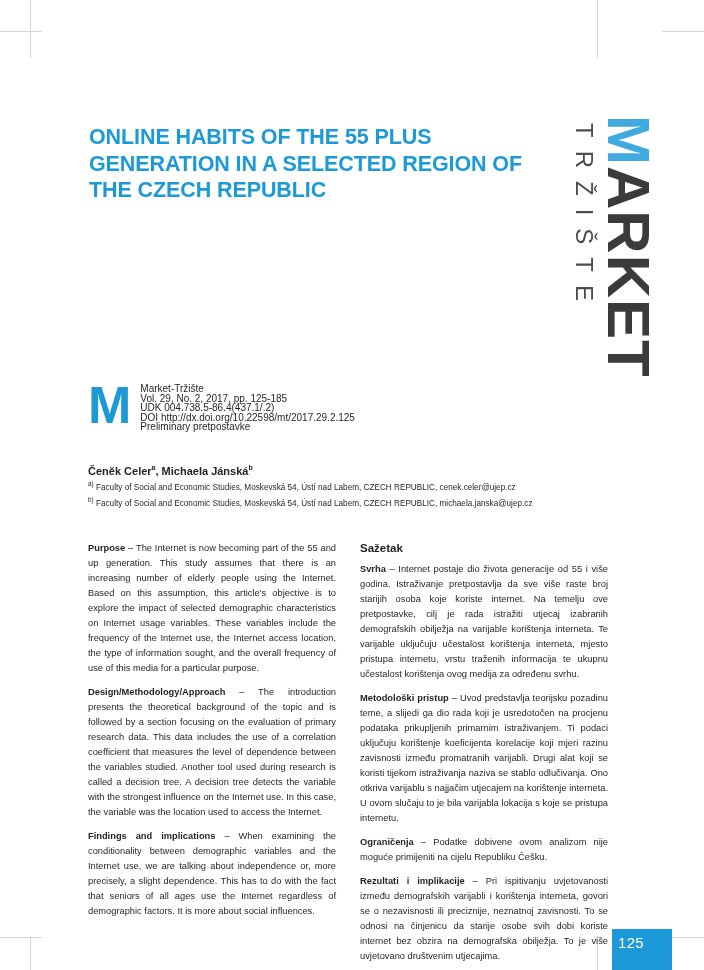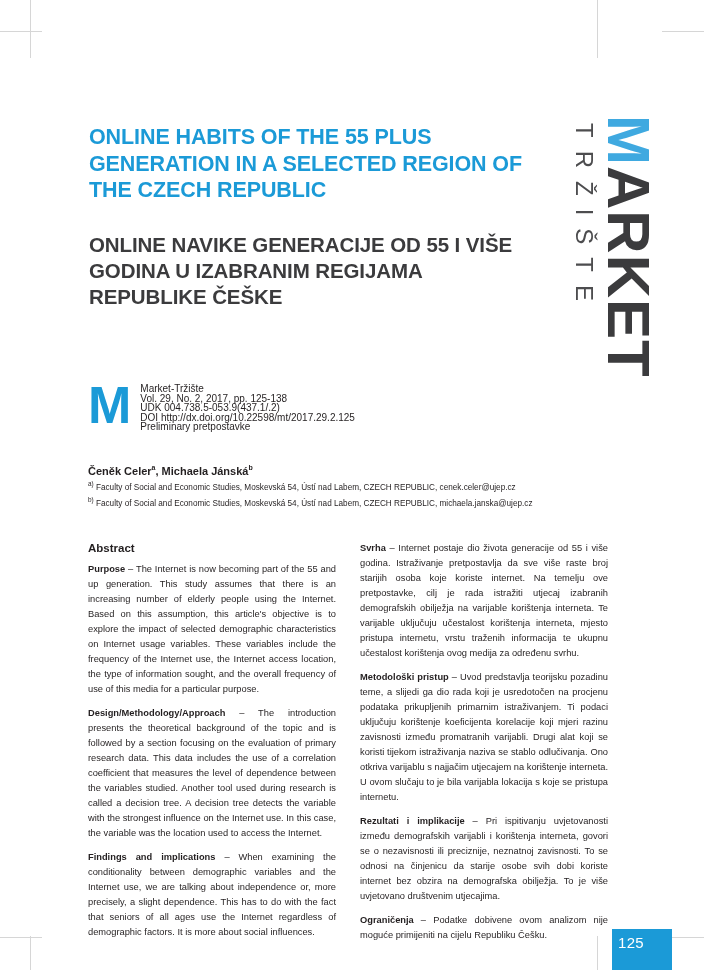--- a/index.html
+++ b/index.html
@@ -197,58 +197,57 @@
 <div class="cropmark cm-v cm-br-v"></div>
 <div class="cropmark cm-h cm-tl-h"></div>
 <div class="cropmark cm-h cm-tr-h"></div>
 <div class="cropmark cm-h cm-bl-h"></div>
 <div class="cropmark cm-h cm-br-h"></div>
 
 <div class="page">
 
   <div class="title-block">
     <h1 class="title-en">ONLINE HABITS OF THE 55 PLUS GENERATION IN A SELECTED REGION OF THE CZECH REPUBLIC</h1>
-    <h1 class="title-hr">ONLINE NAVIKE GENERACIJE OD 55 I VIŠE GODINA U IZABRANIM REGIJAMA REPUBLIKE ČEŠKE</h1>
   </div>
 
   <div class="logo">
     <div class="logo-word logo-market"><span class="m-blue">M</span><span>ARKET</span></div>
     <div class="logo-word logo-trziste">TRŽIŠTE</div>
   </div>
 
   <div class="meta">
     <div class="meta-m">M</div>
     <div class="meta-lines">
       <div>Market-Tržište</div>
-      <div>Vol. 29, No. 2, 2017, pp. 125-138</div>
-      <div>UDK 004.738.5-053.9(437.1/.2)</div>
+      <div>Vol. 29, No. 2, 2017, pp. 125-185</div>
+      <div>UDK 004.738.5-86.4(437.1/.2)</div>
       <div>DOI http://dx.doi.org/10.22598/mt/2017.29.2.125</div>
       <div>Preliminary pretpostavke</div>
     </div>
   </div>
 
   <div class="authors">
     <div class="authors-names">Čeněk Celer<sup>a</sup>, Michaela Jánská<sup>b</sup></div>
     <div class="affil"><sup>a)</sup> <span>Faculty of Social and Economic Studies, Moskevská 54, Ústí nad Labem, CZECH REPUBLIC, cenek.celer@ujep.cz</span></div>
     <div class="affil"><sup>b)</sup> <span>Faculty of Social and Economic Studies, Moskevská 54, Ústí nad Labem, CZECH REPUBLIC, michaela.janska@ujep.cz</span></div>
   </div>
 
   <div class="columns">
 
     <div class="col">
-      <h2>Abstract</h2>
       <p><span class="lead">Purpose</span><span> – The Internet is now becoming part of the 55 and up generation. This study assumes that there is an increasing number of elderly people using the Internet. Based on this assumption, this article's objective is to explore the impact of selected demographic characteristics on Internet usage variables. These variables include the frequency of the Internet use, the Internet access location, the type of information sought, and the overall frequency of use of this media for a particular purpose.</span></p>
       <p><span class="lead">Design/Methodology/Approach</span><span> – The introduction presents the theoretical background of the topic and is followed by a section focusing on the evaluation of primary research data. This data includes the use of a correlation coefficient that measures the level of dependence between the variables studied. Another tool used during research is called a decision tree. A decision tree detects the variable with the strongest influence on the Internet use. In this case, the variable was the location used to access the Internet.</span></p>
       <p><span class="lead">Findings and implications</span><span> – When examining the conditionality between demographic variables and the Internet use, we are talking about independence or, more precisely, a slight dependence. This has to do with the fact that seniors of all ages use the Internet regardless of demographic factors. It is more about social influences.</span></p>
     </div>
 
     <div class="col">
+      <h2>Sažetak</h2>
       <p><span class="lead">Svrha</span><span> – Internet postaje dio života generacije od 55 i više godina. Istraživanje pretpostavlja da sve više raste broj starijih osoba koje koriste internet. Na temelju ove pretpostavke, cilj je rada istražiti utjecaj izabranih demografskih obilježja na varijable korištenja interneta. Te varijable uključuju učestalost korištenja interneta, mjesto pristupa internetu, vrstu traženih informacija te ukupnu učestalost korištenja ovog medija za određenu svrhu.</span></p>
       <p><span class="lead">Metodološki pristup</span><span> – Uvod predstavlja teorijsku pozadinu teme, a slijedi ga dio rada koji je usredotočen na procjenu podataka prikupljenih primarnim istraživanjem. Ti podaci uključuju korištenje koeficijenta korelacije koji mjeri razinu zavisnosti između promatranih varijabli. Drugi alat koji se koristi tijekom istraživanja naziva se stablo odlučivanja. Ono otkriva varijablu s najjačim utjecajem na korištenje interneta. U ovom slučaju to je bila varijabla lokacija s koje se pristupa internetu.</span></p>
+      <p><span class="lead">Ograničenja</span><span> – Podatke dobivene ovom analizom nije moguće primijeniti na cijelu Republiku Češku.</span></p>
       <p><span class="lead">Rezultati i implikacije</span><span> – Pri ispitivanju uvjetovanosti između demografskih varijabli i korištenja interneta, govori se o nezavisnosti ili preciznije, neznatnoj zavisnosti. To se odnosi na činjenicu da starije osobe svih dobi koriste internet bez obzira na demografska obilježja. To je više uvjetovano društvenim utjecajima.</span></p>
-      <p><span class="lead">Ograničenja</span><span> – Podatke dobivene ovom analizom nije moguće primijeniti na cijelu Republiku Češku.</span></p>
     </div>
 
   </div>
 
   <div class="folio">125</div>
 
 </div>
 
 </body></html>

